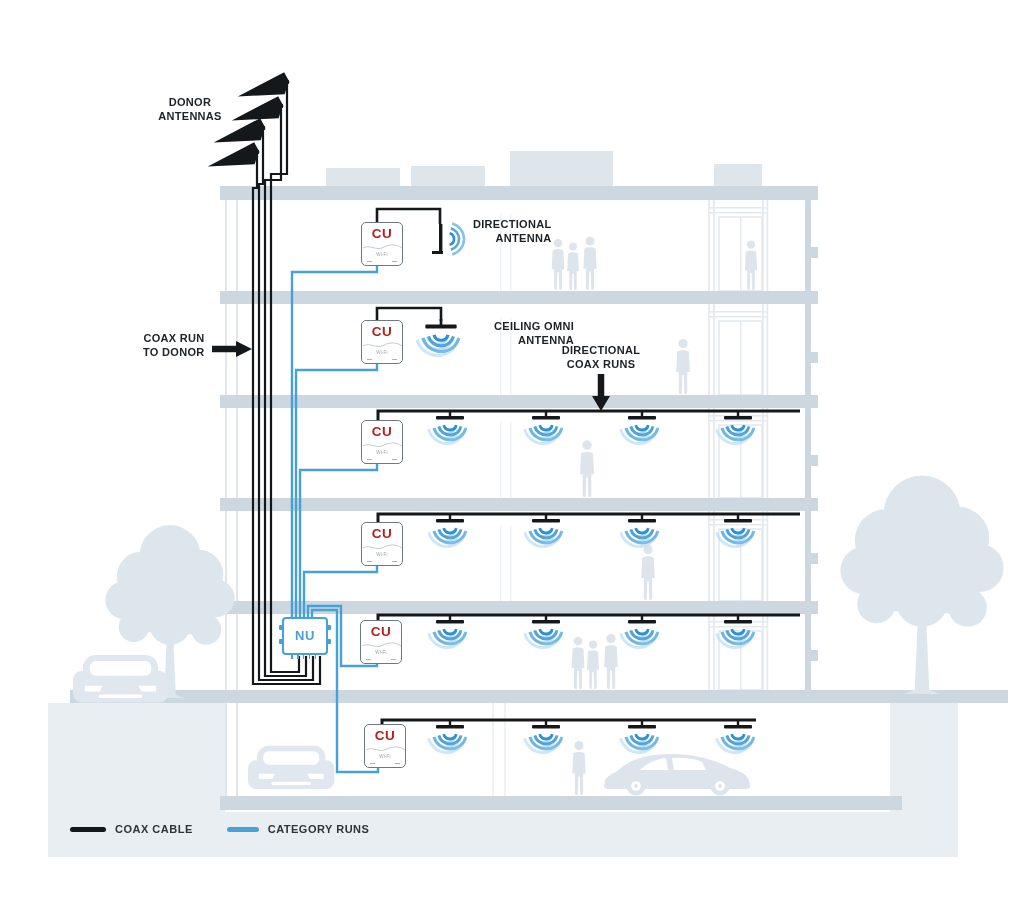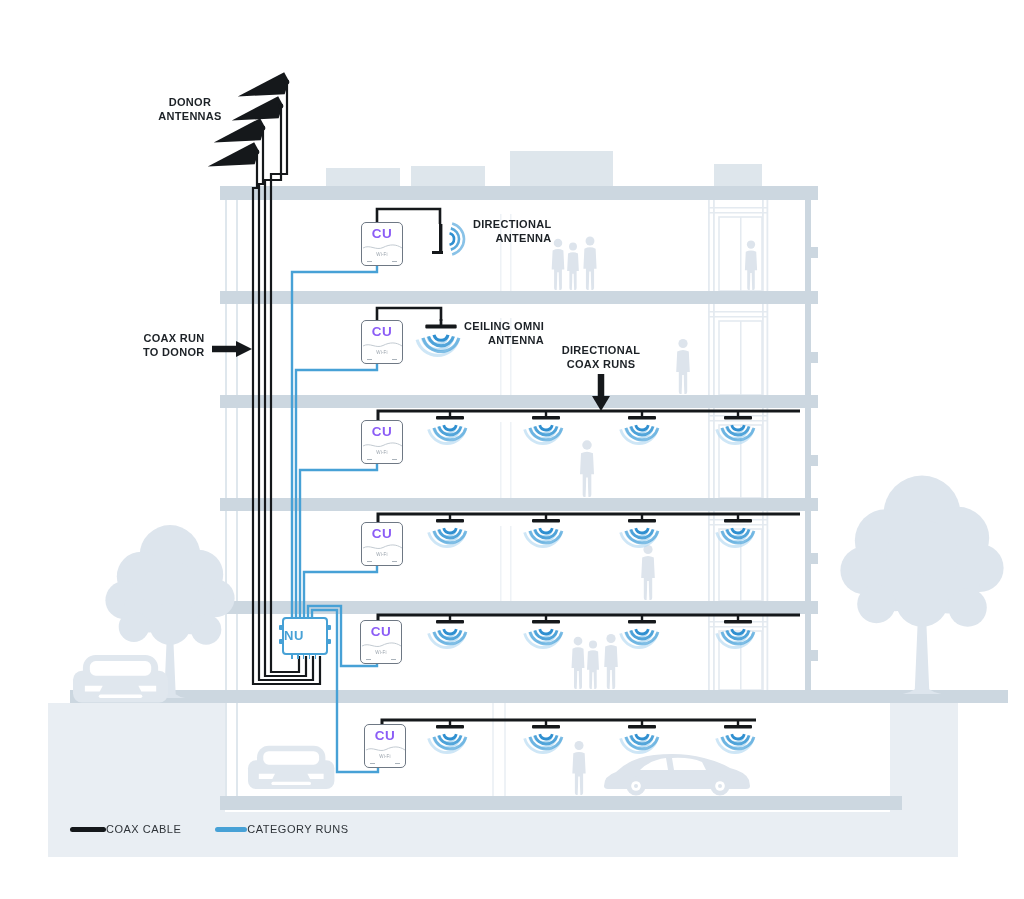--- a/index.html
+++ b/index.html
@@ -6,40 +6,40 @@
   #stage{position:relative;width:1024px;height:899px;background:#ffffff;overflow:hidden;
          font-family:"Liberation Sans",sans-serif;padding-left:48px;}
   #diagram-svg{position:absolute;left:0;top:0;}
   .callout{position:absolute;font-weight:bold;font-size:11px;line-height:13.5px;
            letter-spacing:.3px;color:#1c2126;white-space:pre-line;text-align:right;}
   .ta-c{text-align:center;}
   
   .cu{position:absolute;width:42px;height:44px;background:#fff;border:1.6px solid #6e7884;
       border-radius:5px;box-sizing:border-box;}
   .cu .lbl{display:block;text-align:center;font-weight:bold;font-size:13.5px;
-           letter-spacing:.4px;color:#8b5cf6;margin-top:2.5px;}
+           letter-spacing:.4px;color:#b91c1c;margin-top:2.5px;}
   .cu .wave{position:absolute;left:1px;top:20px;}
   .cu .sub{position:absolute;left:0;right:0;top:29px;text-align:center;font-size:4.5px;
            color:#9aa3ac;letter-spacing:.2px;}
   .cu .ticks{position:absolute;left:5px;right:5px;bottom:3px;height:1.5px;
              background:linear-gradient(90deg,#aab3bb 0 5px,transparent 5px calc(100% - 5px),#aab3bb calc(100% - 5px) 100%);}
   
   .nu{position:absolute;left:282px;top:617px;width:46px;height:38px;background:#fff;
       border:2px solid #47a1d6;border-radius:4px;box-sizing:border-box;}
-  .nu .lbl{display:block;text-align:left;font-weight:bold;font-size:13px;
+  .nu .lbl{display:block;text-align:center;font-weight:bold;font-size:13px;
            letter-spacing:.6px;color:#47a1d6;line-height:33px;}
   .nu .tab{position:absolute;width:4px;height:5px;background:#47a1d6;border-radius:1px;}
   .nu .t-l1{left:-5px;top:6px;} .nu .t-l2{left:-5px;top:20px;}
   .nu .t-r1{right:-5px;top:6px;} .nu .t-r2{right:-5px;top:20px;}
   .nu .comb{position:absolute;left:7px;right:7px;bottom:-6px;height:5px;
             background:repeating-linear-gradient(90deg,#47a1d6 0 1.5px,transparent 1.5px 6px);}
   
   .legend{position:absolute;left:70px;top:820px;display:flex;align-items:center;height:18px;}
   .legend .sw{height:5px;border-radius:2.5px;}
-  .legend .lab{font-weight:normal;font-size:11px;letter-spacing:.5px;color:#2e3338;}
+  .legend .lab{font-weight:bold;font-size:11px;letter-spacing:.5px;color:#2e3338;margin-left:9px;}
   .legend .item{display:flex;align-items:center;}
   .legend .item + .item{margin-left:34px;}
 </style>
 </head>
 <body>
 
 <div id="stage">
 
 <svg id="diagram-svg" width="1024" height="899" viewBox="0 0 1024 899">
   <defs>
@@ -289,21 +289,21 @@
     <polygon points="592,396 610,396 601,411" fill="#15181b"></polygon>
   </g>
 </svg>
 
 <div class="callout ta-c" style="left:150px;top:96px;width:80px;">DONOR
 ANTENNAS</div>
 <div class="callout" style="left:143px;top:332px;">COAX RUN
 TO DONOR</div>
 <div class="callout" style="left:473px;top:218px;">DIRECTIONAL
 ANTENNA</div>
-<div class="callout" style="left:464px;top:320px;">CEILING OMNI
+<div class="callout" style="left:494px;top:320px;">CEILING OMNI
 ANTENNA</div>
 <div class="callout ta-c" style="left:555px;top:344px;width:92px;">DIRECTIONAL
 COAX RUNS</div>
 
 <div class="cu" style="left:361px;top:222px;">
   <span class="lbl">CU</span>
   <svg class="wave" width="39" height="8">
         <path d="M0,5 C7,1 13,8 20,4.5 S33,1 39,5" fill="none" stroke="#c3cbd2" stroke-width="1"></path>
       </svg>
   <span class="sub">Wi-Fi</span>

